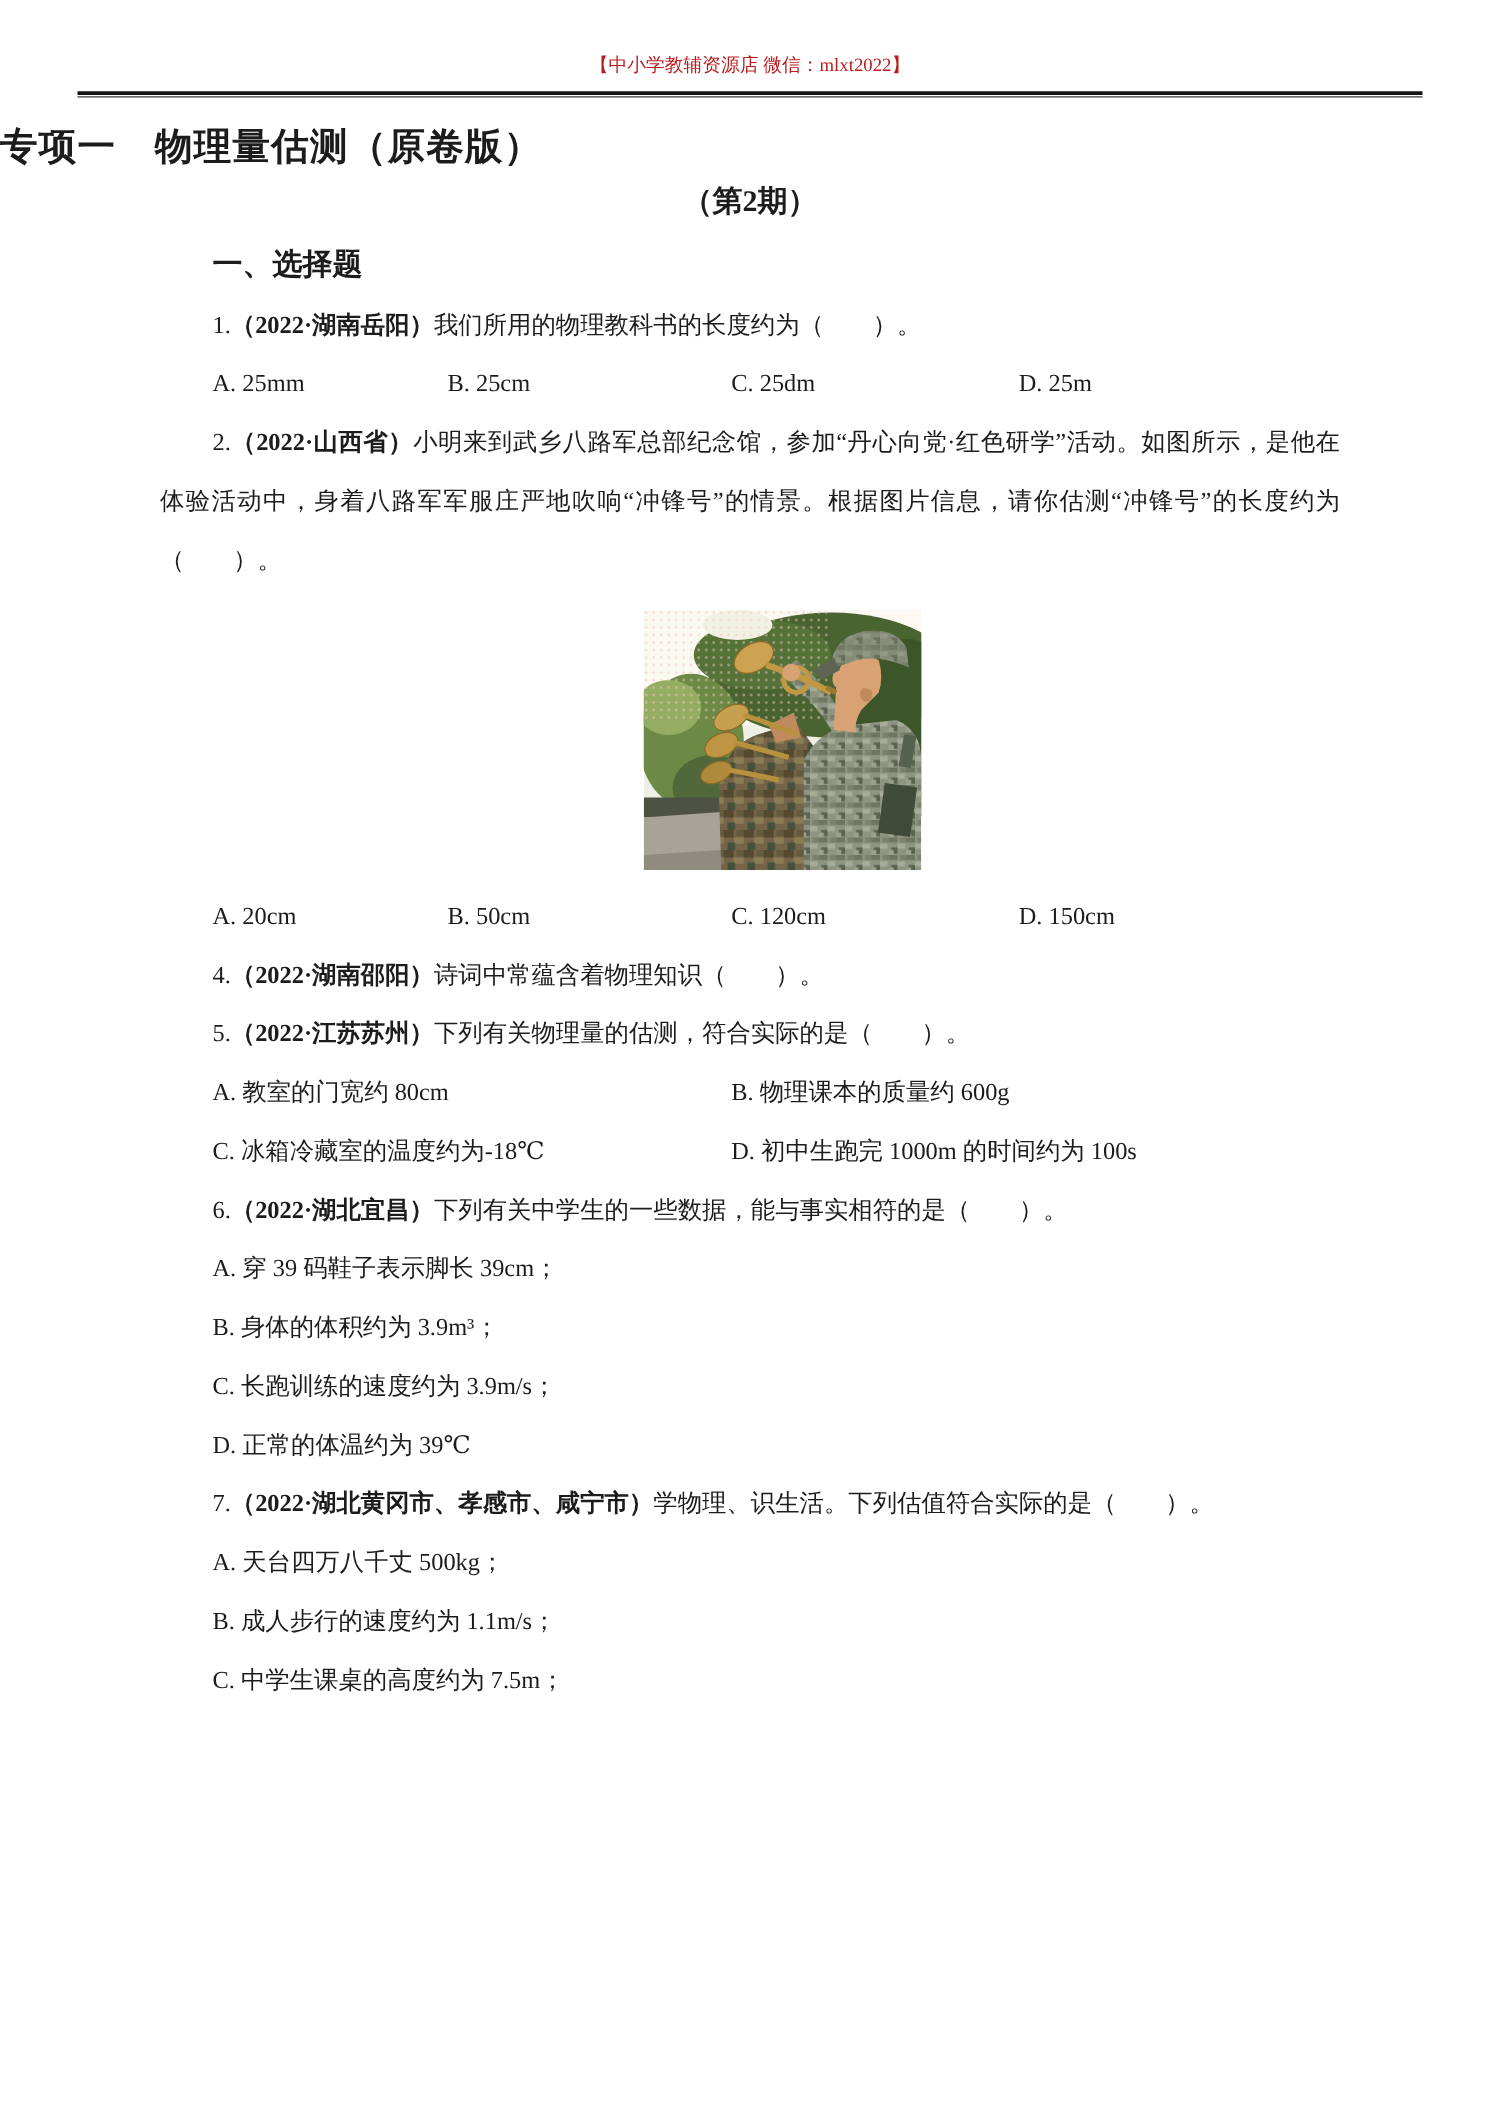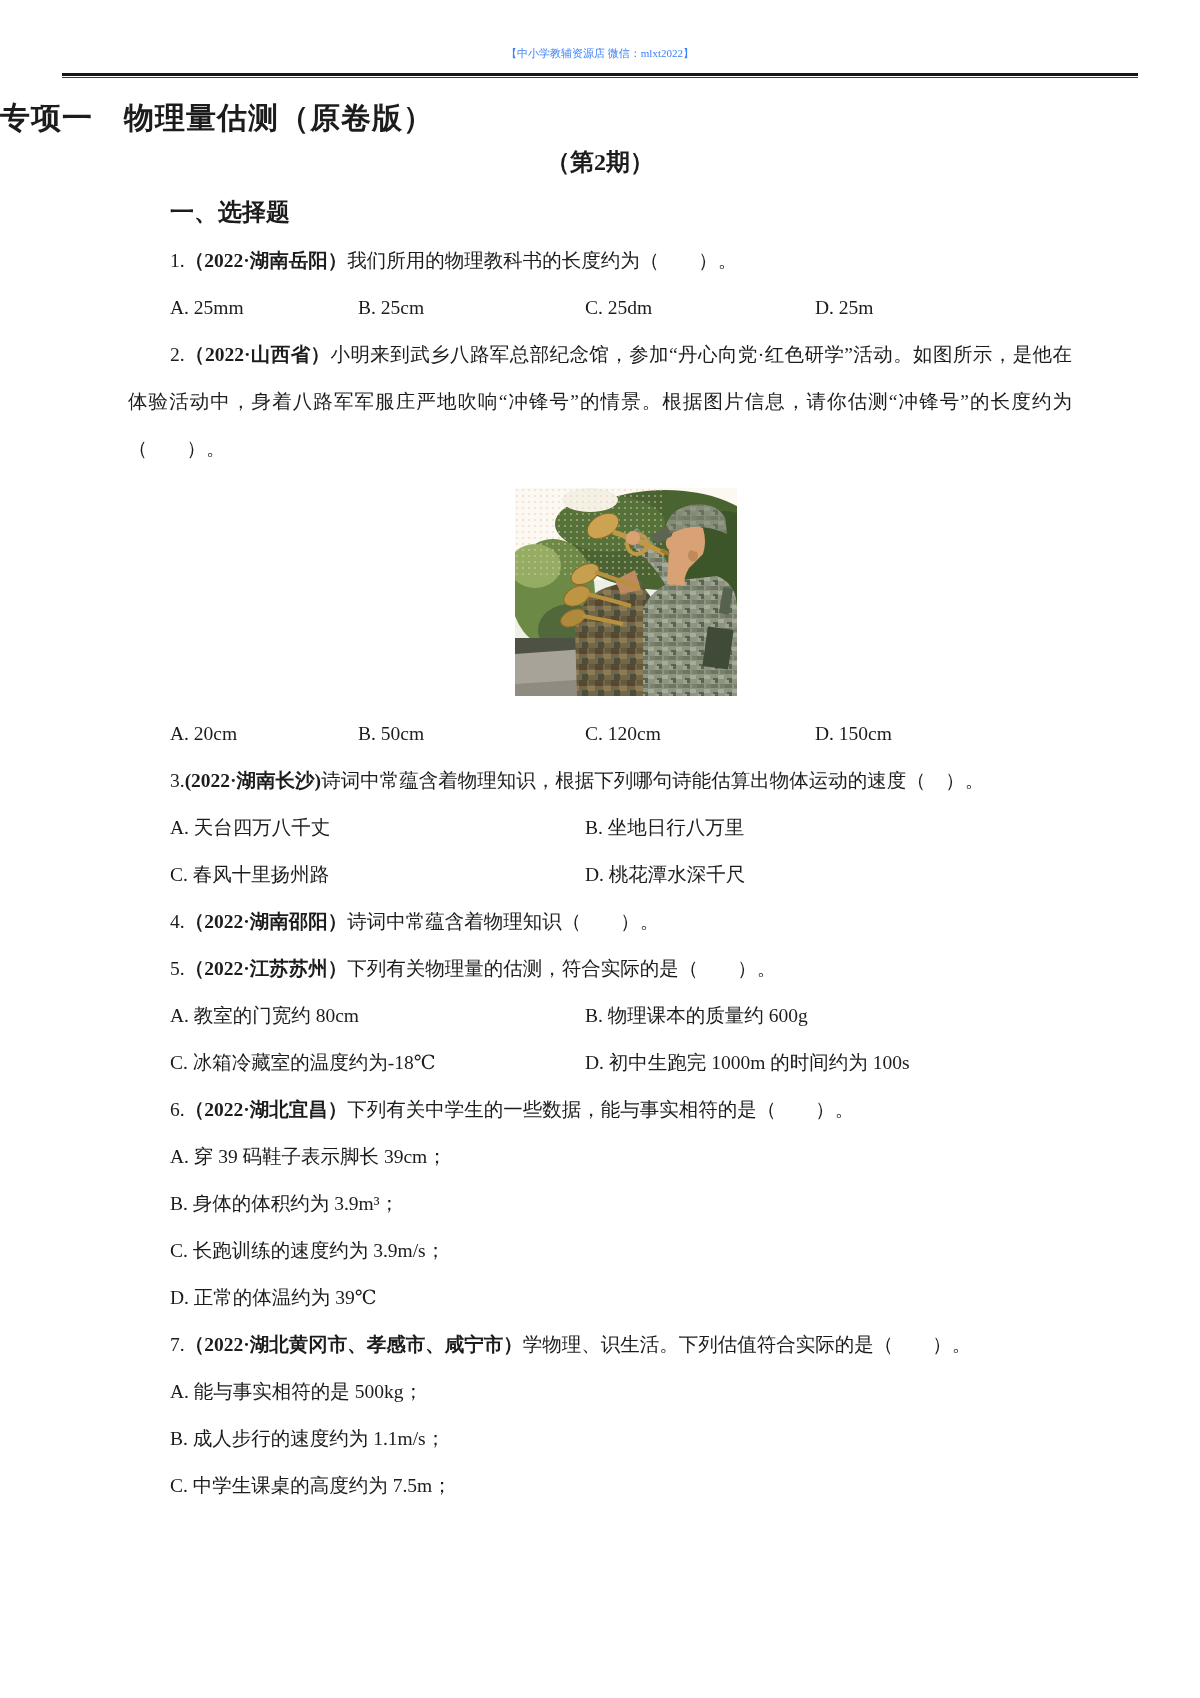--- a/index.html
+++ b/index.html
@@ -9,23 +9,23 @@
     font-family: "Liberation Serif", "DejaVu Serif", serif;
     color: #1c1c1c;
     overflow: hidden;
     position: relative;
   }
   .page { width: 1200px; height: 1698px; background: #ffffff; }
 
   .top-header {
     padding-top: 40px;
     text-align: center;
-    font-size: 11px;
+    font-size: 15px;
     line-height: 26px;
-    color: #3b82f6;
+    color: #b91c1c;
   }
   .divider {
     width: 1076px;
     margin: 7px auto 0 auto;
     border-top: 3px solid #161616;
     border-bottom: 1px solid #3a3a3a;
     height: 5px;
   }
 
   .doc-title {
@@ -193,31 +193,20 @@
       </div>
 
       <div class="opts4">
         <span>A. 20cm</span>
         <span>B. 50cm</span>
         <span>C. 120cm</span>
         <span>D. 150cm</span>
       </div>
     </div>
 
-    <div>
-      <p class="qline"><span>3.</span><span class="qsrc">(2022·湖南长沙)</span><span>诗词中常蕴含着物理知识，根据下列哪句诗能估算出物体运动的速度（　）。</span></p>
-      <div class="opts2">
-        <span>A. 天台四万八千丈</span>
-        <span>B. 坐地日行八万里</span>
-      </div>
-      <div class="opts2">
-        <span>C. 春风十里扬州路</span>
-        <span>D. 桃花潭水深千尺</span>
-      </div>
-    </div>
 
     <div>
       <p class="qline"><span>4.</span><span class="qsrc">（2022·湖南邵阳）</span><span>诗词中常蕴含着物理知识（　　）。</span></p>
     </div>
 
     <div>
       <p class="qline"><span>5.</span><span class="qsrc">（2022·江苏苏州）</span><span>下列有关物理量的估测，符合实际的是（　　）。</span></p>
       <div class="opts2">
         <span>A. 教室的门宽约 80cm</span>
         <span>B. 物理课本的质量约 600g</span>
@@ -231,19 +220,19 @@
     <div>
       <p class="qline"><span>6.</span><span class="qsrc">（2022·湖北宜昌）</span><span>下列有关中学生的一些数据，能与事实相符的是（　　）。</span></p>
       <div class="opts1"><span>A. 穿 39 码鞋子表示脚长 39cm；</span></div>
       <div class="opts1"><span>B. 身体的体积约为 3.9m³；</span></div>
       <div class="opts1"><span>C. 长跑训练的速度约为 3.9m/s；</span></div>
       <div class="opts1"><span>D. 正常的体温约为 39℃</span></div>
     </div>
 
     <div>
       <p class="qline"><span>7.</span><span class="qsrc">（2022·湖北黄冈市、孝感市、咸宁市）</span><span>学物理、识生活。下列估值符合实际的是（　　）。</span></p>
-      <div class="opts1"><span>A. 能与事实相符的是 500kg；</span></div>
+      <div class="opts1"><span>A. 天台四万八千丈 500kg；</span></div>
       <div class="opts1"><span>B. 成人步行的速度约为 1.1m/s；</span></div>
       <div class="opts1"><span>C. 中学生课桌的高度约为 7.5m；</span></div>
     </div>
 
   </div>
 </div>
 
 </body></html>

